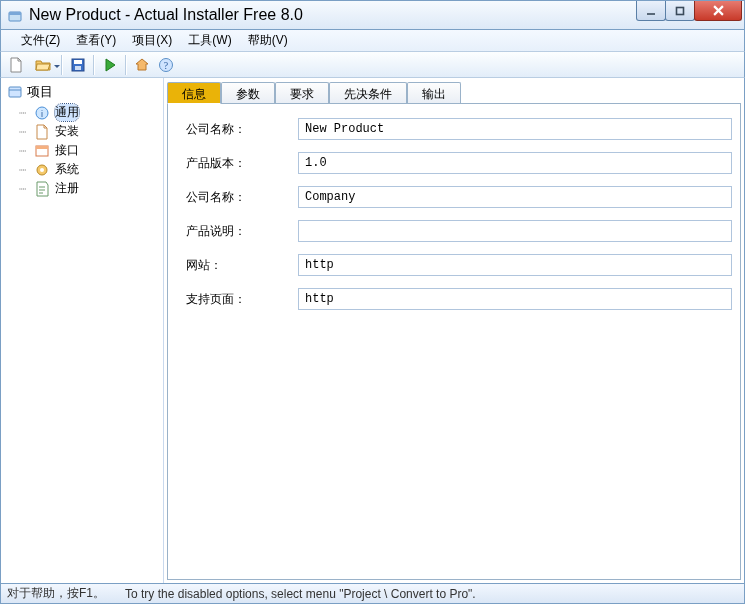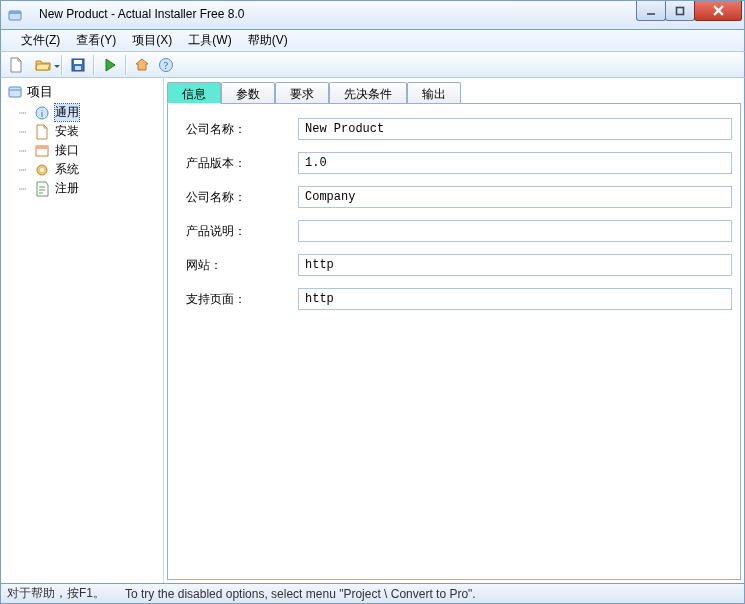--- a/index.html
+++ b/index.html
@@ -1,20 +1,20 @@
 <!DOCTYPE html>
 <html><head>
 <meta charset="utf-8">
 <style>
   * { box-sizing: border-box; margin: 0; padding: 0; }
   html, body { width: 745px; height: 604px; font-family: "Microsoft YaHei", "Segoe UI", Tahoma, sans-serif; font-size: 12px; background: #fff; overflow: hidden; }
   
   
   .titlebar { height: 30px; background: linear-gradient(#f6fafe, #dde9f7); border: 1px solid #7a9fc4; display: flex; align-items: center; padding: 0 2px 0 6px; }
-  .titlebar .title { flex: 1; font-size: 12px; color: #000; display: flex; align-items: flex-start; gap: 16px; }
+  .titlebar .title { flex: 1; font-size: 16px; color: #000; display: flex; align-items: flex-end; gap: 6px; }
   .winbtns { display: flex; gap: 0; height: 20px; margin-top: -8px; }
   .winbtn { width: 30px; height: 20px; display: flex; align-items: center; justify-content: center; border: 1px solid #5a7fa6; border-top: none; background: linear-gradient(#eaf1fb, #c9d9ee); border-radius: 0 0 3px 3px; margin-left: -1px; cursor: default; }
   .winbtn.close { width: 48px; background: linear-gradient(#e67a6f, #c83a2a); border-color: #8a2a1f; }
   .winbtn svg { stroke: #3a4a5a; stroke-width: 1.6; fill: none; }
   .winbtn.close svg { stroke: #fff; stroke-width: 2; }
   
   
   .menubar { height: 22px; background: linear-gradient(#f4f9ff, #e7f0fb); border-left: 1px solid #7a9fc4; border-right: 1px solid #7a9fc4; border-bottom: 1px solid #b9cde2; display: flex; align-items: center; padding: 0 12px; }
   .menuitem { padding: 2px 8px; color: #000; cursor: default; }
   
@@ -24,27 +24,27 @@
   .tsep { width: 2px; height: 20px; border-left: 1px solid #b9cde2; border-right: 1px solid #fff; margin: 0 2px; }
   .drop-arrow { position: absolute; right: -4px; top: 50%; width: 0; height: 0; border-left: 3px solid transparent; border-right: 3px solid transparent; border-top: 3px solid #3a5a8a; }
   
   
   .clientarea { display: flex; height: 505px; border-left: 1px solid #7a9fc4; border-right: 1px solid #7a9fc4; }
   .sidebar { width: 163px; background: #fff; border-right: 1px solid #c9d9ee; padding: 3px 0 0 4px; }
   .side-title { display: flex; align-items: center; gap: 4px; font-size: 13px; padding: 2px 2px; }
   .tree-item { display: flex; align-items: center; gap: 5px; padding: 1px 2px 1px 14px; cursor: default; }
   .tree-item .dots { width: 10px; color: #888; letter-spacing: -1px; }
   .tree-item .label { color: #000; }
-  .tree-item.selected .label { background: #cfe4ff; outline: 1px dotted #3a5a8a; }
+  .tree-item.selected .label { background: #cfe4ff; outline: 1px dotted #3a5a8a; border-radius: 7px; }
   
   
   .main { flex: 1; background: #fff; position: relative; }
   .tabs { display: flex; height: 22px; margin: 3px 0 0 3px; }
   .tab { padding: 3px 14px 0 14px; border: 1px solid #9ab2c9; border-bottom: none; background: linear-gradient(#fdfdfd,#e9eef5); margin-right: 0px; border-radius: 2px 2px 0 0; font-size: 12px; cursor: default; position: relative; top: 1px; }
-  .tab.active { background: #5eead4; border-bottom: 1px solid #fff; z-index: 2; }
+  .tab.active { background: #eab308; border-bottom: 1px solid #fff; z-index: 2; }
   .tabs .tab.active { font-weight: normal; }
   .panel { position: absolute; left: 3px; right: 3px; top: 25px; bottom: 3px; border: 1px solid #9ab2c9; background: #fff; padding: 14px 8px 8px 18px; }
   .form-row { display: flex; align-items: center; margin-bottom: 12px; }
   .form-row label { width: 112px; color: #000; }
   .form-row input { flex: 1; height: 22px; border: 1px solid #b0c5dd; padding: 0 6px; font-family: Liberation Mono, monospace; font-size: 12px; }
   
   
   .statusbar { height: 21px; background: linear-gradient(#f2f7fe, #dbe7f6); border: 1px solid #7a9fc4; display: flex; align-items: center; padding: 0 6px; color: #333; font-size: 12px; gap: 20px; }
   
   .icon-sm { width: 16px; height: 16px; flex: 0 0 16px; }

